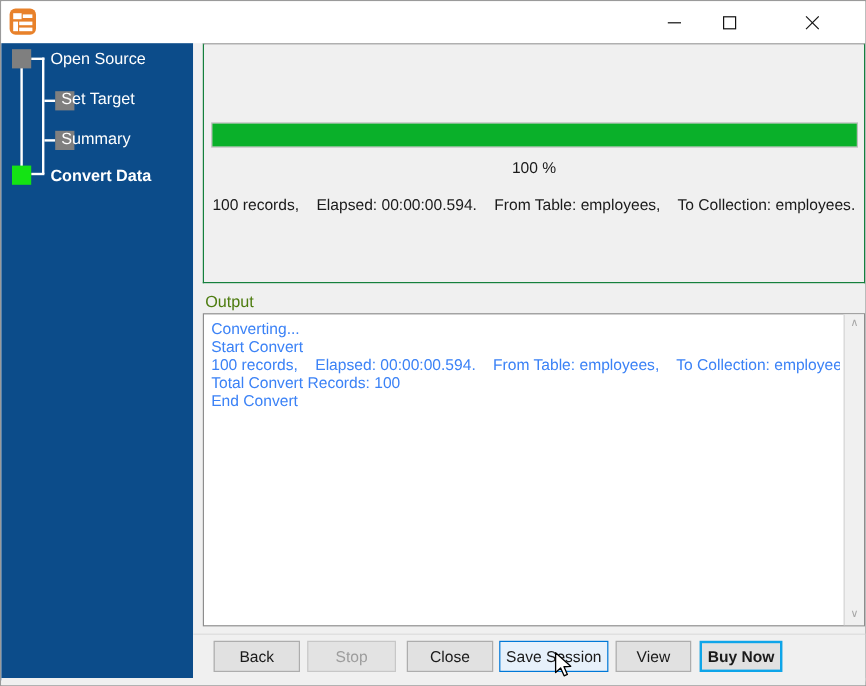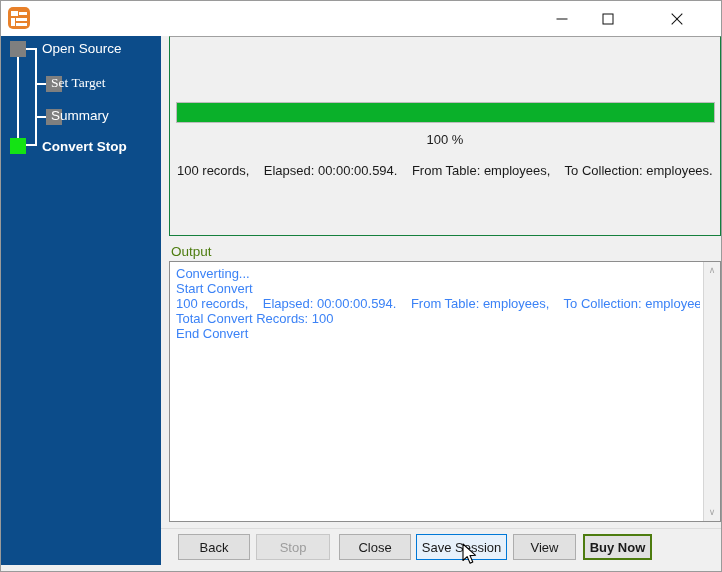--- a/index.html
+++ b/index.html
@@ -254,21 +254,21 @@
     color: #9d9d9d;
     background: #e3e3e3;
     border-color: #c7c7c7;
   }
   .btn.focused {
     background: #e7f1fb;
     border: 1px solid #0078d7;
   }
   .btn.accent {
     background: #e1e1e1;
-    border: 2px solid #4d7c0f;
+    border: 2px solid #0ea5e9;
     font-weight: bold;
   }
 
   
   .cursor {
     position: absolute;
     left: 461px; top: 542px;
     width: 16px; height: 24px;
     pointer-events: none;
   }
@@ -313,27 +313,27 @@
     <div class="wiz-line" style="left:25px; top:12px; width:11px; height:2px;"></div>
     <div class="wiz-line" style="left:34px; top:12px; width:2px; height:97px;"></div>
     <div class="wiz-line" style="left:36px; top:47px; width:9px; height:2px;"></div>
     <div class="wiz-line" style="left:36px; top:80px; width:9px; height:2px;"></div>
     <div class="wiz-line" style="left:25px; top:108px; width:11px; height:2px;"></div>
 
     <div class="wiz-node pending" style="left:9px; top:5px;"></div>
     <div class="wiz-label" style="left:41px; top:5px;">Open Source</div>
 
     <div class="wiz-node pending" style="left:45px; top:40px;"></div>
-    <div class="wiz-label" style="left:50px; top:39px;font-family:Liberation Serif, serif;">Set Target</div>
+    <div class="wiz-label" style="left:50px; top:39px;">Set Target</div>
 
     <div class="wiz-node pending" style="left:45px; top:73px;"></div>
     <div class="wiz-label" style="left:50px; top:72px;">Summary</div>
 
     <div class="wiz-node current" style="left:9px; top:102px;"></div>
-    <div class="wiz-label current" style="left:41px; top:103px;">Convert Stop</div>
+    <div class="wiz-label current" style="left:41px; top:103px;">Convert Data</div>
   </div>
 
   <div class="content">
 
     <div class="progress-panel">
       <div class="progressbar">
         <div class="fill" id="progress-fill" style="width: 100%;"></div>
       </div>
       <div class="progress-pct">100 %</div>
       <div class="progress-stats">100 records,    Elapsed: 00:00:00.594.    From Table: employees,    To Collection: employees.</div>

